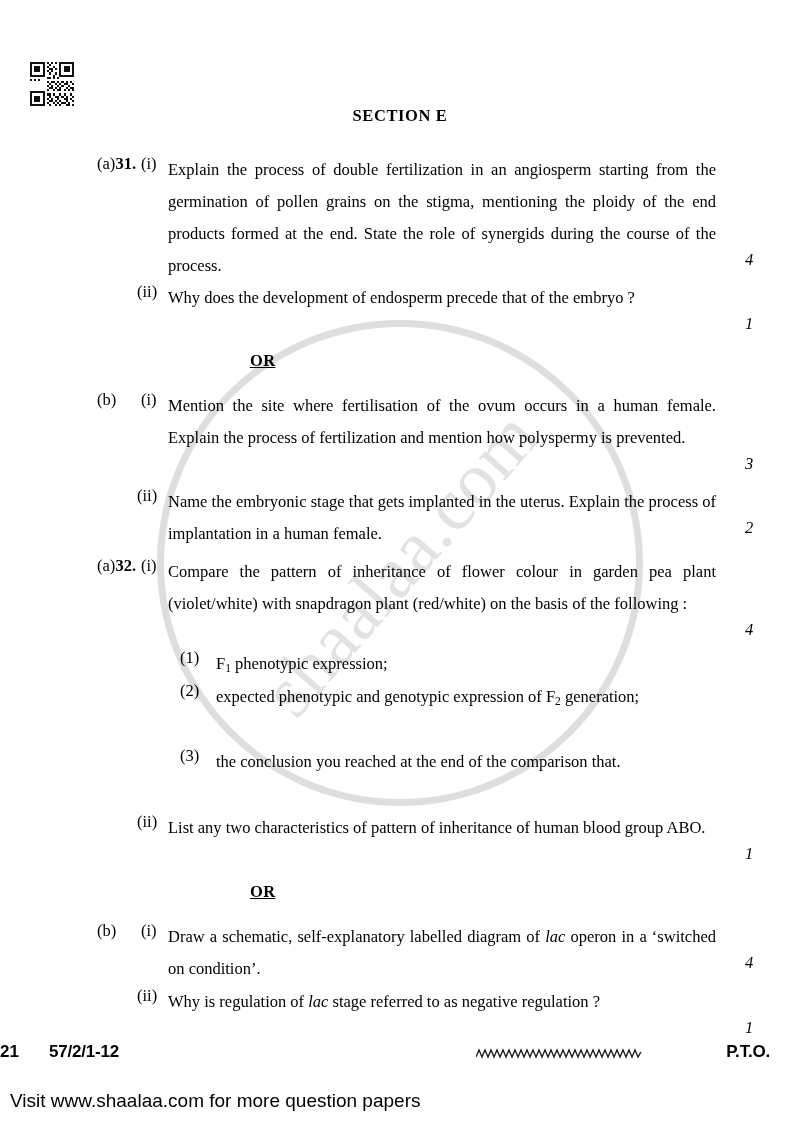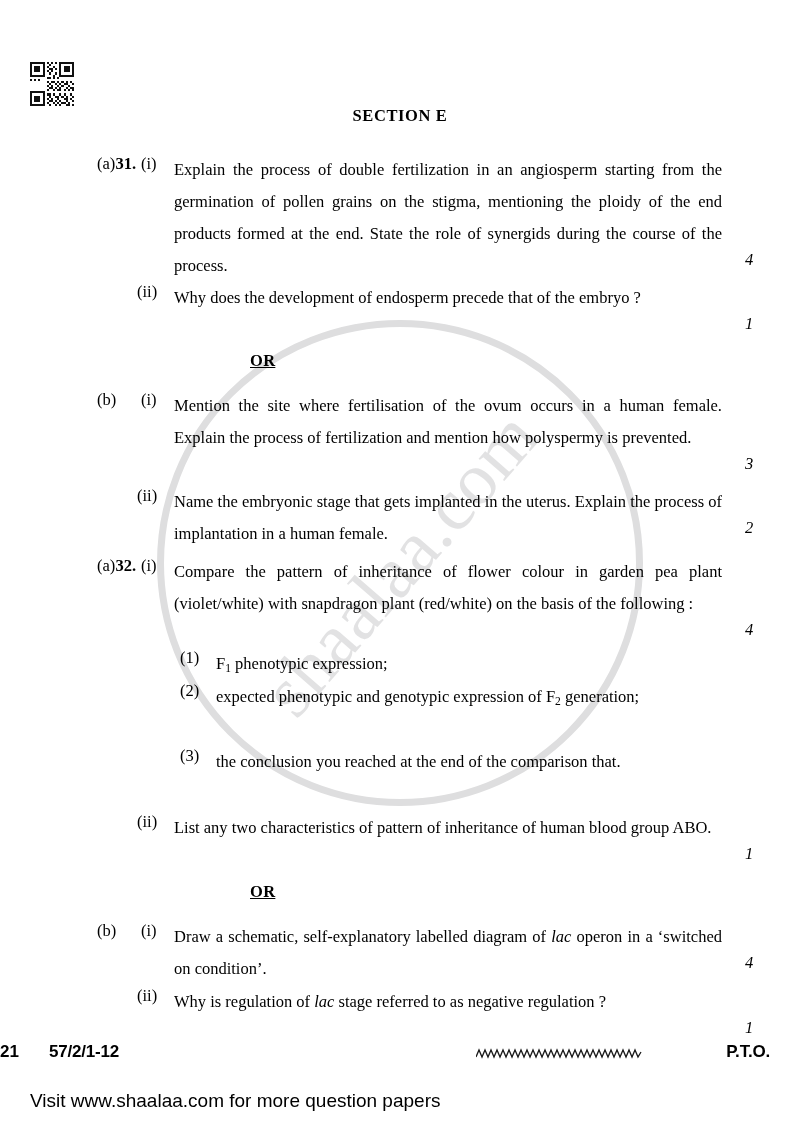--- a/index.html
+++ b/index.html
@@ -111,21 +111,21 @@
   }
   .col-roman.narrow { left: 137px; }
   .col-arabic {
     position: absolute;
     left: 180px;
     width: 44px;
     font-size: 16.5px;
   }
   .body-text {
     position: absolute;
-    left: 174px;
+    left: 168px;
     width: 548px;
     font-size: 16.5px;
     line-height: 32px;
     text-align: justify;
     text-justify: inter-word;
     hyphens: none;
   }
   .body-text.indent2 {
     left: 216px;
     width: 510px;
@@ -193,21 +193,21 @@
     position: absolute;
     right: 30px;
     top: 0;
     font-family: "Liberation Sans", "DejaVu Sans", sans-serif;
     font-size: 17px;
     font-weight: bold;
     letter-spacing: -0.2px;
   }
   #promo {
     position: absolute;
-    left: 30px;
+    left: 10px;
     top: 1090px;
     font-family: "Liberation Sans", "DejaVu Sans", sans-serif;
     font-size: 19px;
     color: #000000;
     z-index: 3;
   }
 </style>
 </head>
 <body>
 

